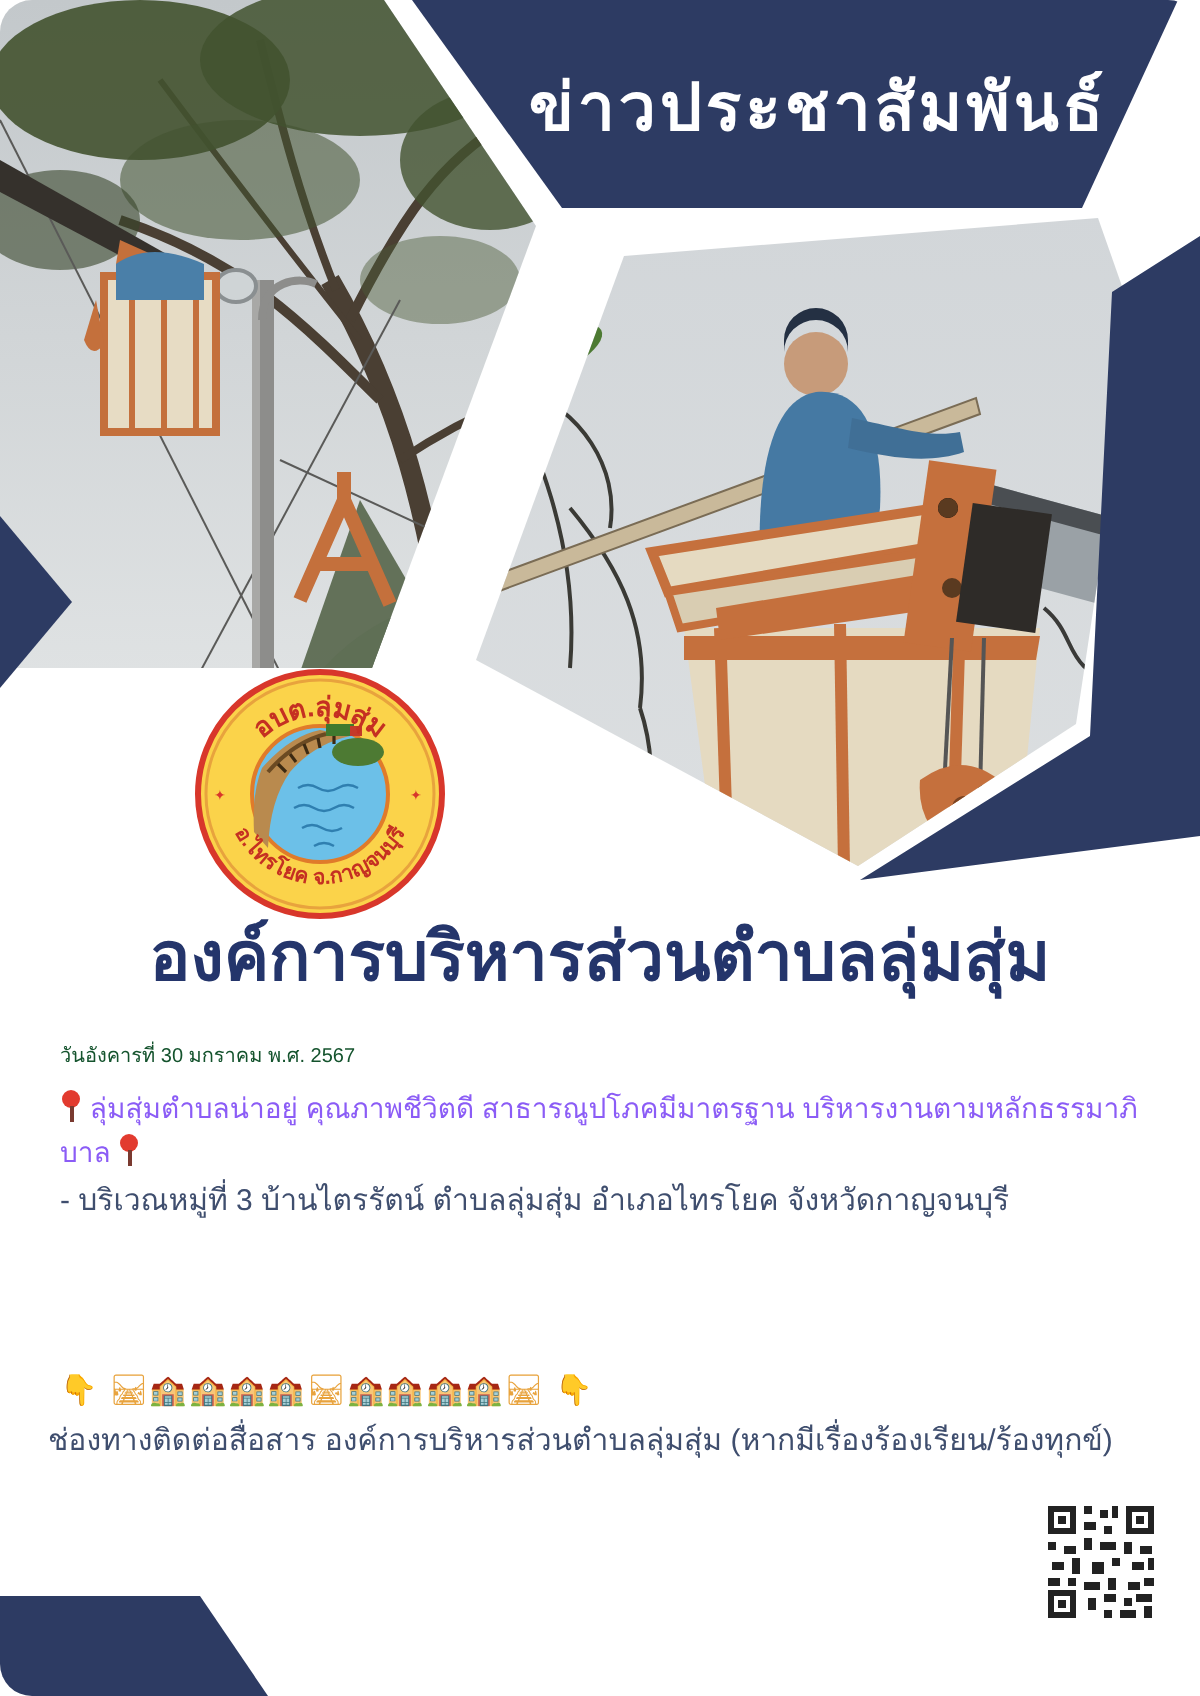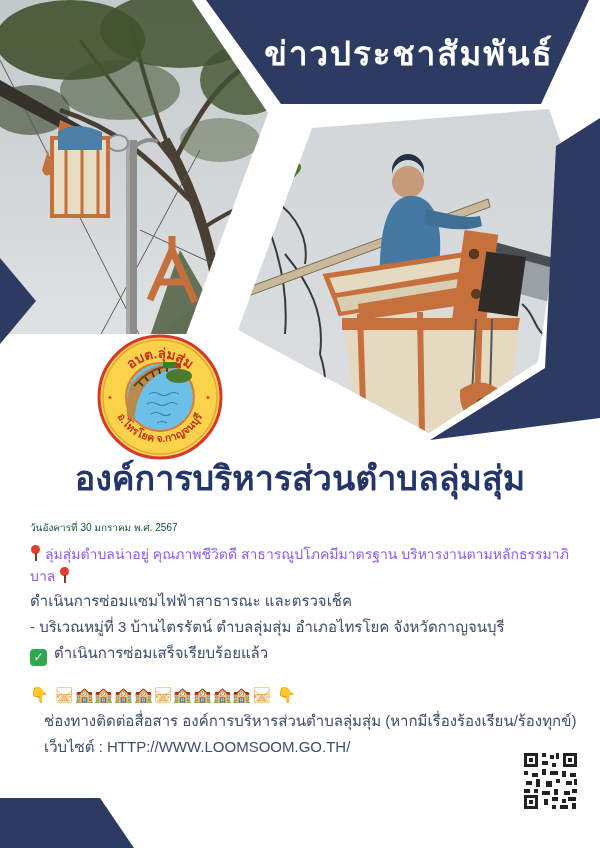--- a/index.html
+++ b/index.html
@@ -5,20 +5,21 @@
   html,body{margin:0;padding:0;}
   body{
     font-family:"Liberation Sans","DejaVu Sans",sans-serif;
     background:#ffffff;
   }
   .poster{
     position:relative;
     width:600px;height:848px;
     background:#ffffff;
     overflow:hidden;
+    border-radius:16px;
   }
   
   .photo-left{
     position:absolute;left:0;top:0;width:270px;height:336px;
     clip-path:polygon(0px 0px,192px 0px,268px 113px,186px 334px,0px 334px);
   }
   .banner{
     position:absolute;left:200px;top:0;width:392px;height:106px;
     clip-path:polygon(6px 0px,389px 0px,341px 104px,81px 104px);
     background:#2d3b63;
@@ -62,21 +63,21 @@
   }
   .body-block{
     position:absolute;left:30px;top:588px;width:548px;
     font-size:15px;line-height:26px;color:#3f4e6e;
   }
   .divider-row{
     position:absolute;left:30px;top:686px;font-size:15px;color:#e8a33d;
     letter-spacing:1px;
   }
   .contact-block{
-    position:absolute;left:44px;top:708px;width:548px;
+    position:absolute;left:24px;top:708px;width:548px;
     font-size:15px;line-height:25.5px;color:#3f4e6e;
   }
   .qr{position:absolute;left:522px;top:751px;width:57px;height:60px;}
   
   .pin-icon{position:relative;display:inline-block;width:11px;height:17px;vertical-align:-3px;}
   .pin-icon::before{content:"";position:absolute;left:1px;top:0;width:9px;height:9px;border-radius:50%;background:#e23b2f;}
   .pin-icon::after{content:"";position:absolute;left:4.6px;top:8px;width:2px;height:8px;background:#7a3a30;}
   .check-icon{
     display:inline-flex;width:17px;height:17px;background:#2fa84f;border-radius:4px;
     color:#fff;font-size:12px;font-weight:bold;align-items:center;justify-content:center;
@@ -265,34 +266,31 @@
   </div>
 
   <div class="page-title">องค์การบริหารส่วนตำบลลุ่มสุ่ม</div>
   <div class="date-line">วันอังคารที่ 30 มกราคม พ.ศ. 2567</div>
 
   <div class="slogan">
     <span class="pin-icon"></span><span> ลุ่มสุ่มตำบลน่าอยู่ คุณภาพชีวิตดี สาธารณูปโภคมีมาตรฐาน บริหารงานตามหลักธรรมาภิบาล </span><span class="pin-icon"></span>
   </div>
 
   <div class="body-block">
-    <div>ดำเนินการซ่อมแซมไฟฟ้าสาธารณะ  และตรวจเช็ค</div>
     <div>- บริเวณหมู่ที่ 3 บ้านไตรรัตน์ ตำบลลุ่มสุ่ม อำเภอไทรโยค จังหวัดกาญจนบุรี</div>
-    <div><span class="check-icon">✓</span><span>ดำเนินการซ่อมเสร็จเรียบร้อยแล้ว</span></div>
   </div>
 
   <div class="divider-row">
     <span class="point-down">👇</span>
     <span>🛤🏫🏫🏫🏫🛤🏫🏫🏫🏫🛤</span>
     <span class="point-down">👇</span>
   </div>
 
   <div class="contact-block">
     <div>ช่องทางติดต่อสื่อสาร องค์การบริหารส่วนตำบลลุ่มสุ่ม   (หากมีเรื่องร้องเรียน/ร้องทุกข์)</div>
-    <div>เว็บไซต์ : HTTP://WWW.LOOMSOOM.GO.TH/</div>
   </div>
 
   <div class="qr">
     <svg width="57" height="60" viewBox="0 0 57 60">
       <rect x="0" y="0" width="57" height="60" fill="#ffffff"></rect>
       <g fill="#222222">
         <rect x="2" y="2" width="14" height="14"></rect>
           <rect x="41" y="2" width="14" height="14"></rect>
           <rect x="2" y="44" width="14" height="14"></rect>
         <rect x="5" y="5" width="8" height="8" fill="#fff"></rect>

